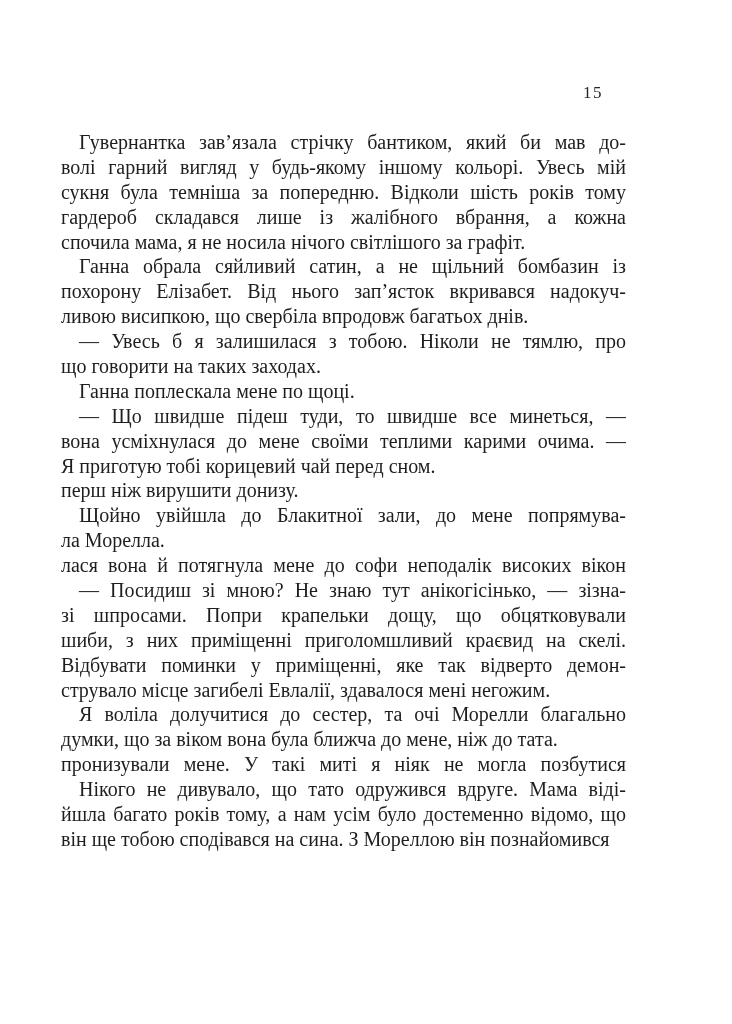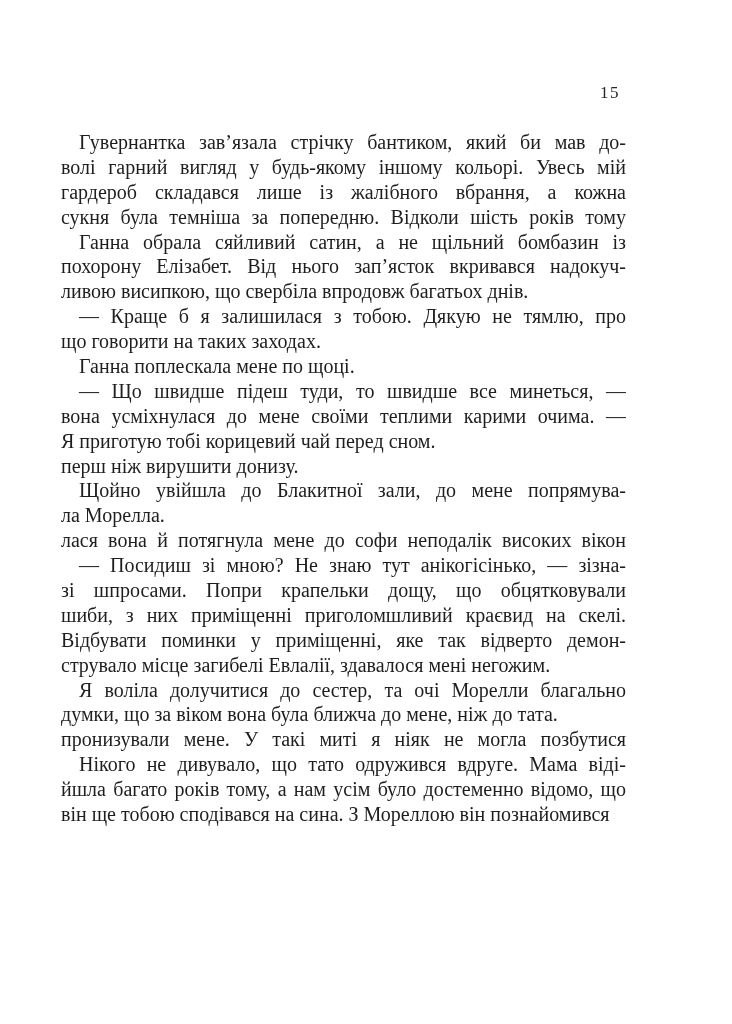--- a/index.html
+++ b/index.html
@@ -15,21 +15,21 @@
     font-family: "Liberation Serif", "DejaVu Serif", serif;
   }
   .book-page {
     position: absolute;
     inset: 0;
     background: #ffffff;
   }
   .folio {
     position: absolute;
     top: 83px;
-    left: 61px;
+    left: 44px;
     width: 559px;
     text-align: right;
     font-size: 17px;
     letter-spacing: 1.5px;
     color: #262626;
     line-height: 20px;
   }
   .text-block {
     position: absolute;
     top: 130px;
@@ -60,30 +60,31 @@
 </style>
 </head>
 <body>
 
 <div class="book-page">
   <div class="folio">15</div>
   <div class="text-block">
       <div class="paragraph">
         <div class="text-line para-start">Гувернантка зав’язала стрічку бантиком, який би мав до-</div>
         <div class="text-line">волі гарний вигляд у будь-якому іншому кольорі. Увесь мій</div>
+        <div class="text-line">сукня була темніша за попередню. Відколи шість років тому</div>
         <div class="text-line">гардероб складався лише із жалібного вбрання, а кожна</div>
-        <div class="text-line">сукня була темніша за попередню. Відколи шість років тому</div>
+        <div class="text-line para-end">спочила мама, я не носила нічого світлішого за графіт.</div>
       </div>
       <div class="paragraph">
         <div class="text-line para-start">Ганна обрала сяйливий сатин, а не щільний бомбазин із</div>
         <div class="text-line">похорону Елізабет. Від нього зап’ясток вкривався надокуч-</div>
         <div class="text-line para-end">ливою висипкою, що свербіла впродовж багатьох днів.</div>
       </div>
       <div class="paragraph">
-        <div class="text-line para-start">— Краще б я залишилася з тобою. Дякую не тямлю, про</div>
+        <div class="text-line para-start">— Увесь б я залишилася з тобою. Ніколи не тямлю, про</div>
         <div class="text-line para-end">що говорити на таких заходах.</div>
       </div>
       <div class="paragraph">
         <div class="text-line para-start para-end">Ганна поплескала мене по щоці.</div>
       </div>
       <div class="paragraph">
         <div class="text-line para-start">— Що швидше підеш туди, то швидше все минеться, —</div>
         <div class="text-line">вона усміхнулася до мене своїми теплими карими очима. —</div>
         <div class="text-line para-end">Я приготую тобі корицевий чай перед сном.</div>
       </div>

